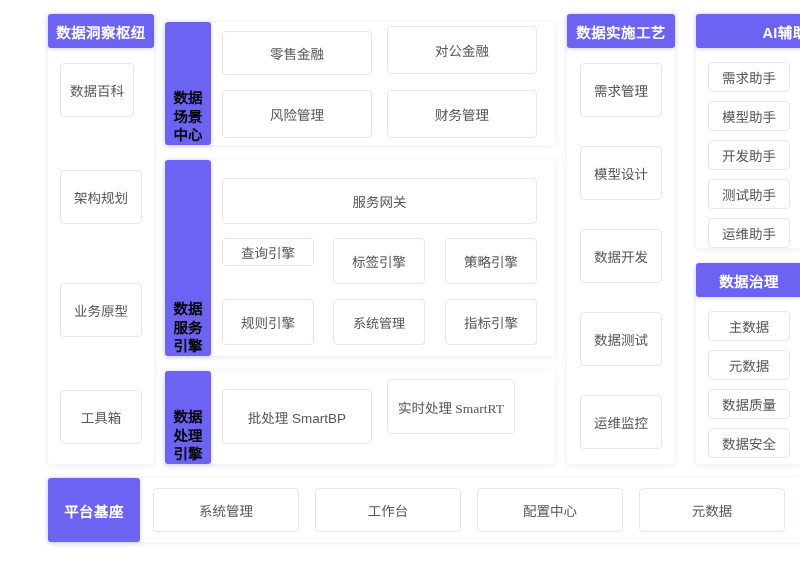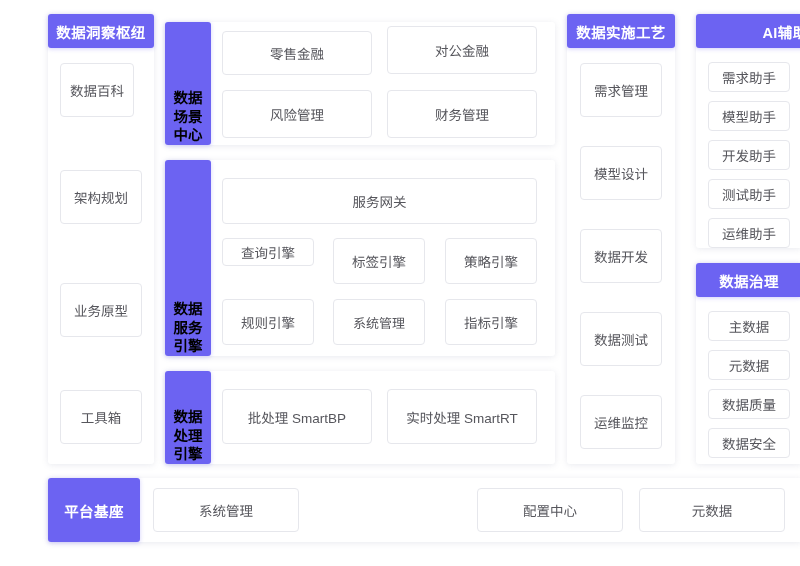--- a/index.html
+++ b/index.html
@@ -171,21 +171,21 @@
     <div>
       <span>数据</span>
       <span>处理</span>
       <span>引擎</span>
     </div>
   </div>
 
   <div class="box" style="left:188px; top:389px; width:150px; height:55px;">
     <span>批处理 SmartBP</span>
   </div>
-  <div class="box" style="left:353px; top:389px; width:150px; height:55px;">
+  <div class="box" style="left:353px; top:379px; width:128px; height:55px;font-family:Liberation Serif, serif;">
     <span>实时处理  SmartRT</span>
   </div>
 
   <div class="panel" style="left:533px; top:14px; width:108px; height:450px;"></div>
 
   <div class="chip" style="left:533px; top:14px; width:108px; height:34px;">
     <span>数据实施工艺</span>
   </div>
 
   <div class="box" style="left:546px; top:63px; width:82px; height:54px;">
@@ -247,20 +247,23 @@
 
   <div class="panel" style="left:14px; top:478px; width:754px; height:64px;"></div>
 
   <div class="chip" style="left:14px; top:478px; width:92px; height:64px;">
     <span>平台基座</span>
   </div>
 
   <div class="box" style="left:119px; top:488px; width:146px; height:44px;">
     <span>系统管理</span>
   </div>
+  <div class="box" style="left:281px; top:488px; width:146px; height:44px;">
+    <span>工作台</span>
+  </div>
   <div class="box" style="left:443px; top:488px; width:146px; height:44px;">
     <span>配置中心</span>
   </div>
   <div class="box" style="left:605px; top:488px; width:146px; height:44px;">
     <span>元数据</span>
   </div>
 
 </div>
 
 </body></html>

